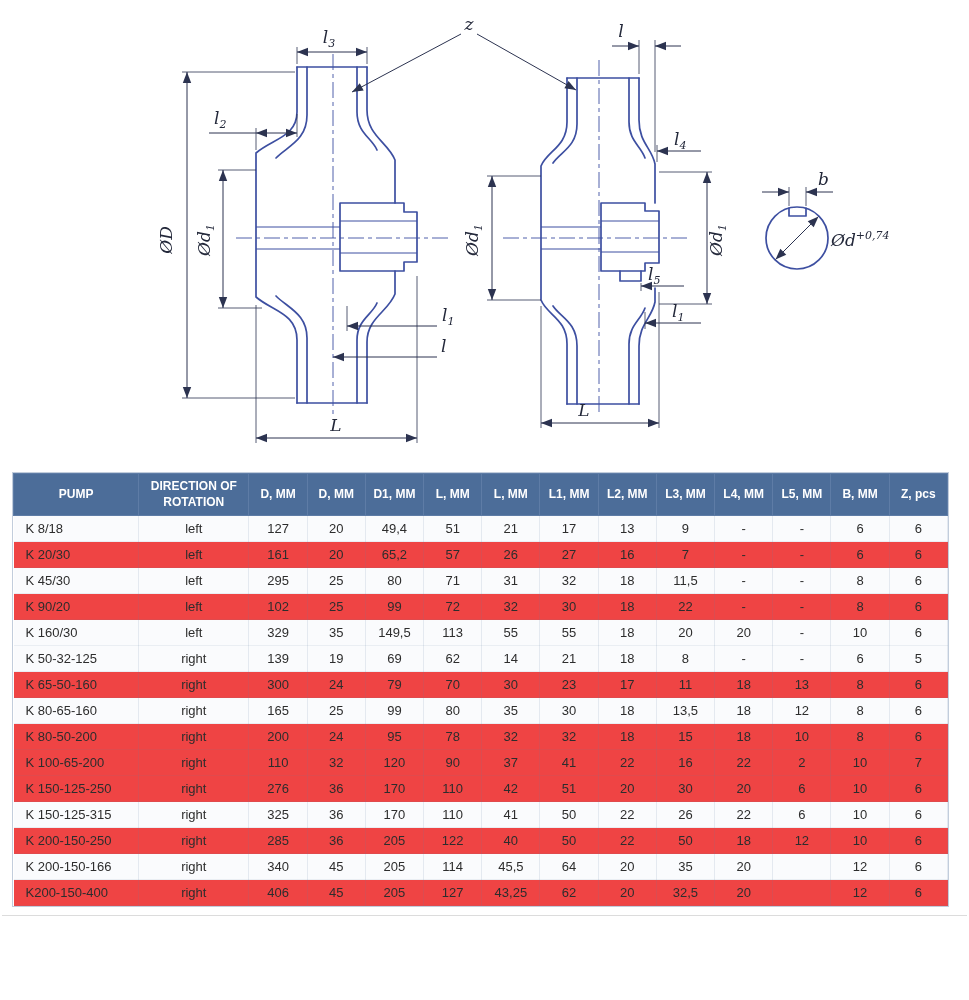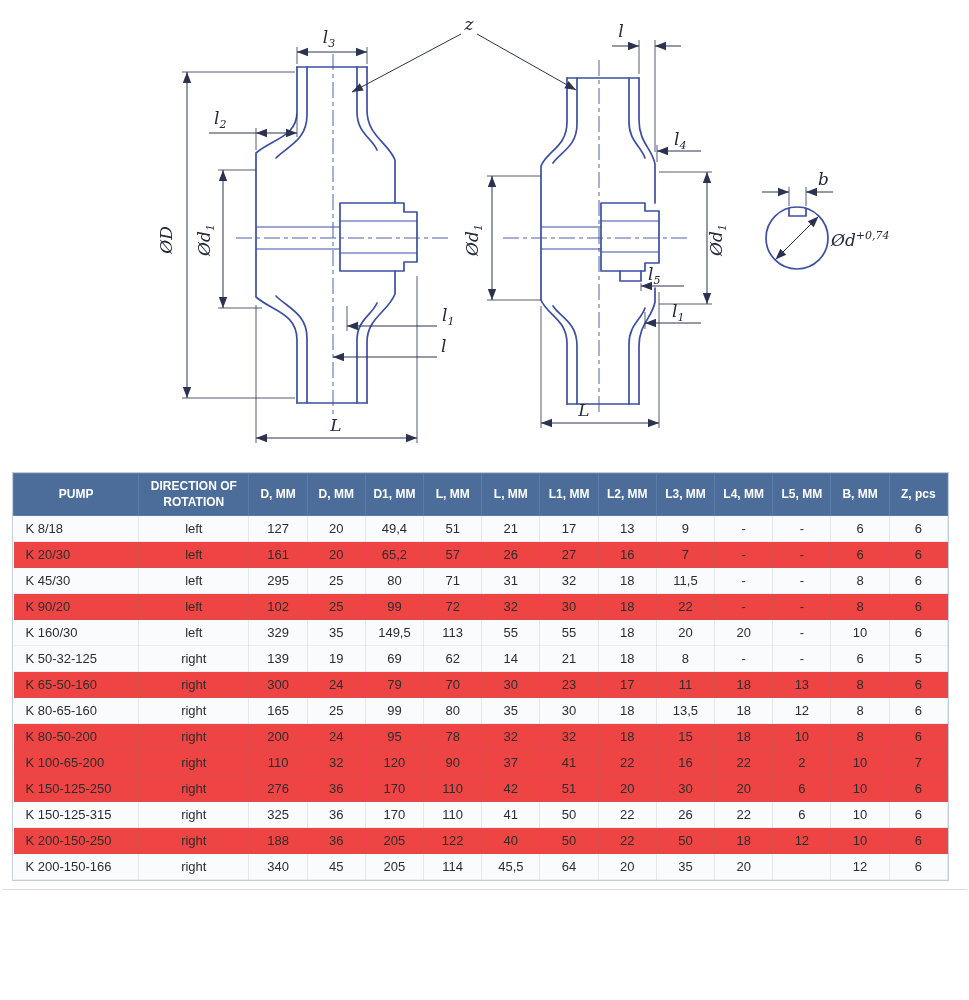--- a/index.html
+++ b/index.html
@@ -369,21 +369,21 @@
           <td>22</td>
           <td>26</td>
           <td>22</td>
           <td>6</td>
           <td>10</td>
           <td>6</td>
         </tr>
         <tr class="alt">
           <td>K 200-150-250</td>
           <td>right</td>
-          <td>188</td>
+          <td>285</td>
           <td>36</td>
           <td>205</td>
           <td>122</td>
           <td>40</td>
           <td>50</td>
           <td>22</td>
           <td>50</td>
           <td>18</td>
           <td>12</td>
           <td>10</td>
@@ -398,17 +398,33 @@
           <td>114</td>
           <td>45,5</td>
           <td>64</td>
           <td>20</td>
           <td>35</td>
           <td>20</td>
           <td></td>
           <td>12</td>
           <td>6</td>
         </tr>
+        <tr class="alt">
+          <td>K200-150-400</td>
+          <td>right</td>
+          <td>406</td>
+          <td>45</td>
+          <td>205</td>
+          <td>127</td>
+          <td>43,25</td>
+          <td>62</td>
+          <td>20</td>
+          <td>32,5</td>
+          <td>20</td>
+          <td></td>
+          <td>12</td>
+          <td>6</td>
+        </tr>
       </tbody>
   </table>
 </div>
 
 <div class="footer-rule"></div>
 
 </body></html>

